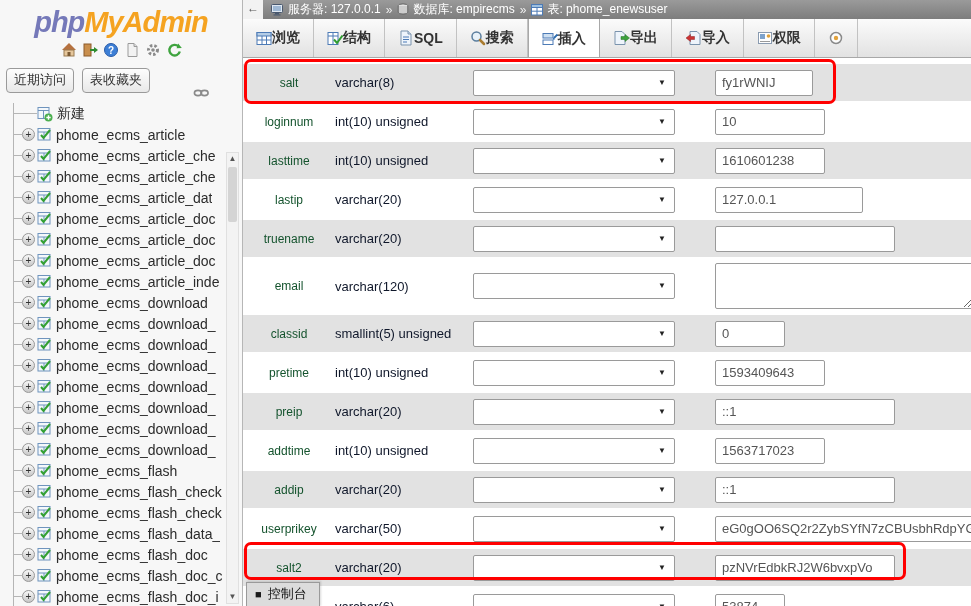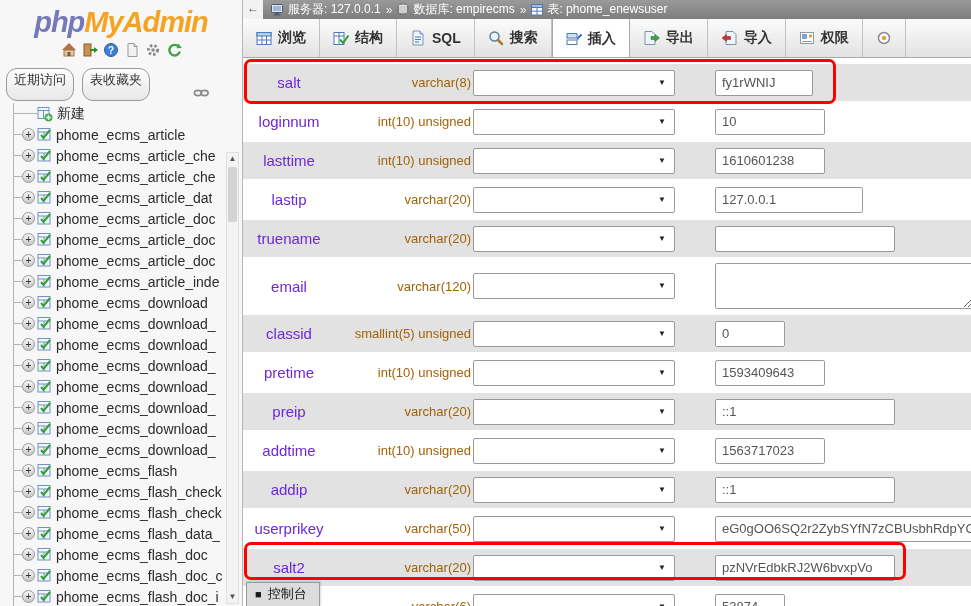--- a/index.html
+++ b/index.html
@@ -8,22 +8,22 @@
 
   
   #sidebar { position:absolute; left:0; top:0; width:243px; height:606px;
     background:#f7f7f7; border-right:1px solid #b6b6b6; }
   .logo { text-align:center; padding-top:6px; font-style:italic; font-weight:bold;
     font-size:29px; letter-spacing:-1px; cursor:pointer; }
   .lphp { color:#7579b9; } .lma { color:#f5a321; }
   .logo-icons { display:flex; justify-content:center; gap:5px; margin-top:3px; height:18px; }
   .logo-icons svg { cursor:pointer; }
   .side-btns { display:flex; gap:8px; margin:8px 0 0 6px; }
-  .side-btn { border:1px solid #9a9a9a; border-radius:11px; background:linear-gradient(#fdfdfd,#e8e8e8);
-    font-size:13px; color:#333; padding:2px 7px 11px; cursor:pointer; white-space:nowrap; }
+  .side-btn { border:1px solid #9a9a9a; border-radius:4px; background:linear-gradient(#fdfdfd,#e8e8e8);
+    font-size:13px; color:#333; padding:2px 7px 3px; cursor:pointer; white-space:nowrap; }
   .link-row { position:absolute; top:85px; right:32px; }
   .tree { position:absolute; top:103px; left:8px; right:18px; bottom:0; overflow:hidden; }
   .tree::before { content:""; position:absolute; left:5px; top:-8px; height:2000px;
     border-left:1px solid #b5b5b5; }
   .titem { height:21px; display:flex; align-items:center; margin-left:5px; position:relative;
     white-space:nowrap; cursor:pointer; }
   .tconn { width:9px; border-top:1px solid #b5b5b5; flex:none; }
   .tconn.long { width:24px; }
   .texp { flex:none; width:13px; height:13px; border-radius:50%; border:1px solid #979797;
     background:linear-gradient(#f8f8f8,#c7c7c7); font-size:10px; line-height:11px; text-align:center;
@@ -45,33 +45,33 @@
     text-align:center; line-height:17px; cursor:pointer; flex:none; }
   .crumbbar { flex:1; background:linear-gradient(#9a9a9a,#7d7d7d); display:flex; align-items:center;
     gap:5px; padding-left:8px; color:#fff; font-size:12px; white-space:nowrap; overflow:hidden; }
   .crumb { display:flex; align-items:center; gap:4px; cursor:pointer; }
   .crumb-sep { color:#eee; }
 
   
   #tabbar { position:absolute; left:243px; top:19px; right:0; height:39px;
     background:linear-gradient(#fbfbfb,#e2e2e2); border-bottom:1px solid #a8a8a8;
     display:flex; overflow:hidden; }
-  .tab { display:flex; align-items:center; gap:6px; padding:0 13px; border-right:1px solid #c2c2c2;
+  .tab { display:flex; align-items:center; padding:0 13px; border-right:1px solid #c2c2c2;
     font-size:14px; font-weight:bold; color:#333; cursor:pointer; flex:none; }
   .tab.active { background:#fff; border-left:1px solid #a8a8a8; border-right:1px solid #a8a8a8;
     margin-bottom:-1px; }
 
   
   #content { position:absolute; left:243px; top:58px; right:0; bottom:0; background:#fff;
     overflow:hidden; padding-top:6px; }
   .frow { display:flex; align-items:center; height:39px; border-bottom:2px solid #fff; }
   .frow.shade { background:#e2e2e2; }
   .frow.tall { height:56px; }
-  .fname { width:92px; text-align:center; font-size:15px; color:#6d28d9; flex:none; overflow:hidden; }
-  .ftype { width:136px; text-align:right; font-size:13px; color:#a16207; flex:none; white-space:nowrap; }
+  .fname { width:92px; text-align:center; font-size:12px; color:#14532d; flex:none; overflow:hidden; }
+  .ftype { width:136px; text-align:left; font-size:13px; color:#0f172a; flex:none; white-space:nowrap; }
   .fsel { position:relative; width:202px; height:26px; background:#fff; border:1px solid #9a9a9a;
     border-radius:2px; margin-left:2px; flex:none; cursor:pointer; }
   .caret { position:absolute; right:8px; top:7px; font-size:8px; color:#222; }
   .fval { margin-left:40px; height:26px; border:1px solid #9a9a9a; border-radius:2px;
     padding:0 6px; font-size:13px; color:#555; background:#fff; flex:none;
     font-family:"Liberation Sans", sans-serif; }
   textarea.fval { height:46px; width:258px; padding-top:4px; resize:both; }
 
   
   .hlbox { position:absolute; border:3px solid #ff0000; border-radius:7px; pointer-events:none; z-index:8; }

